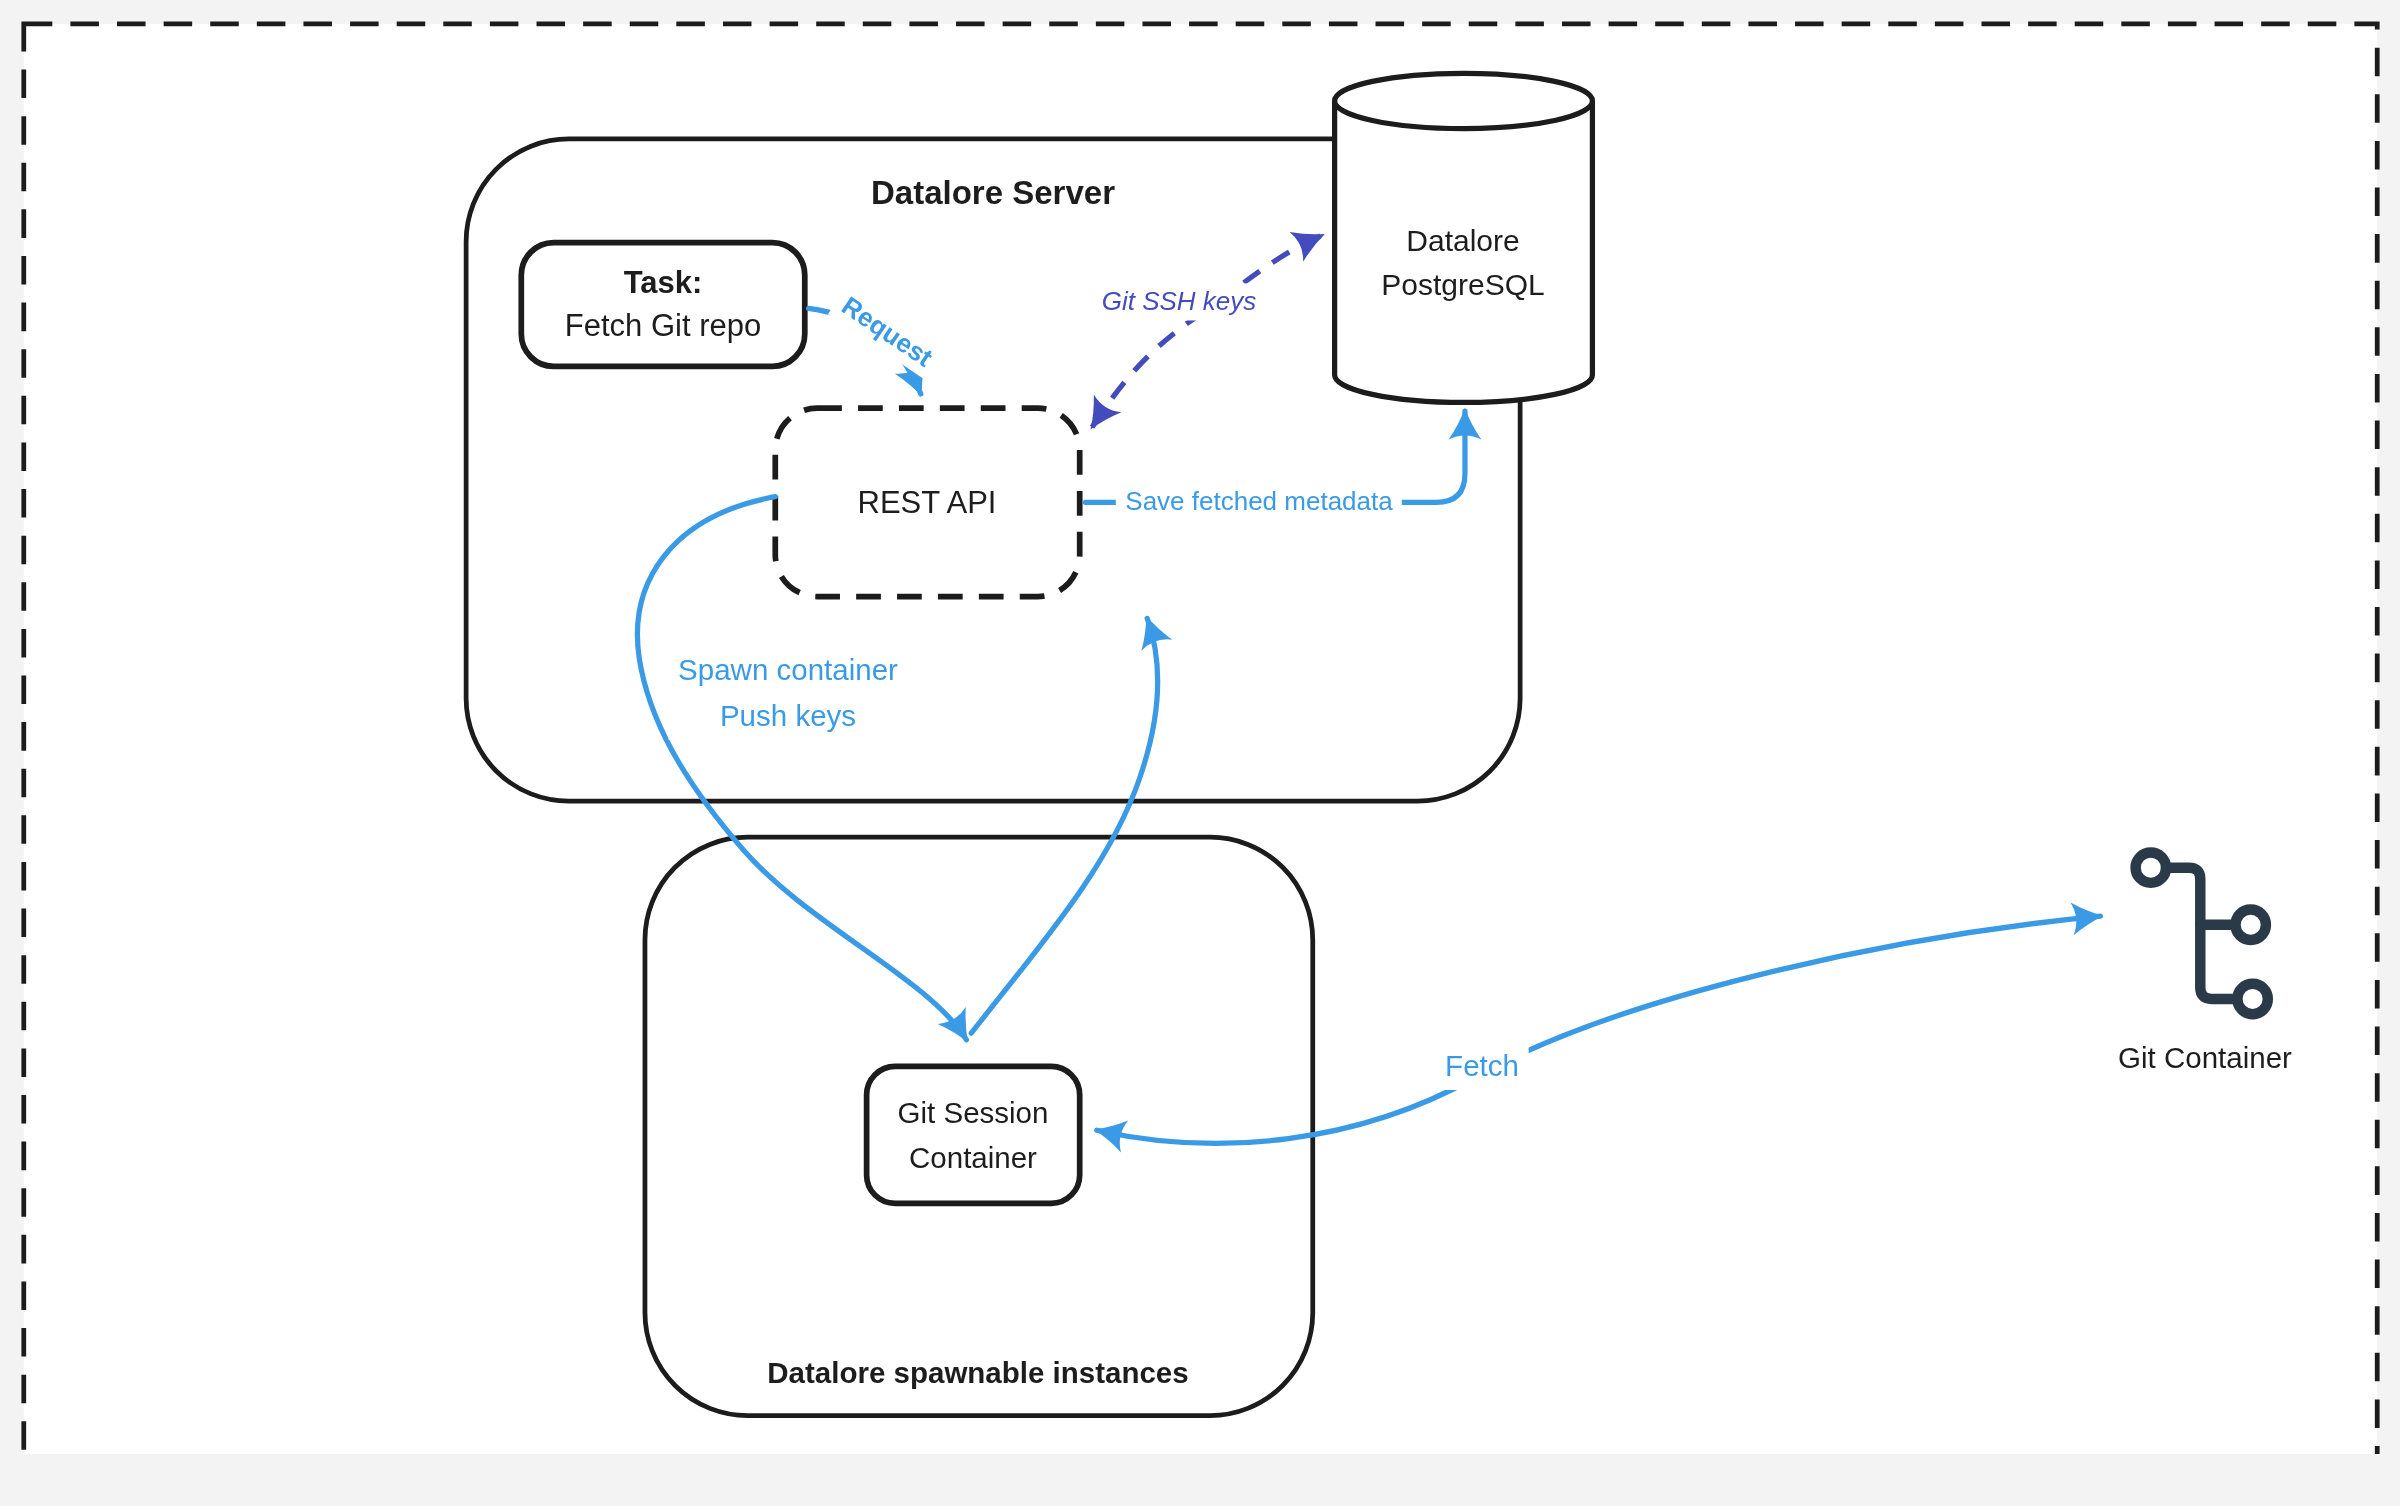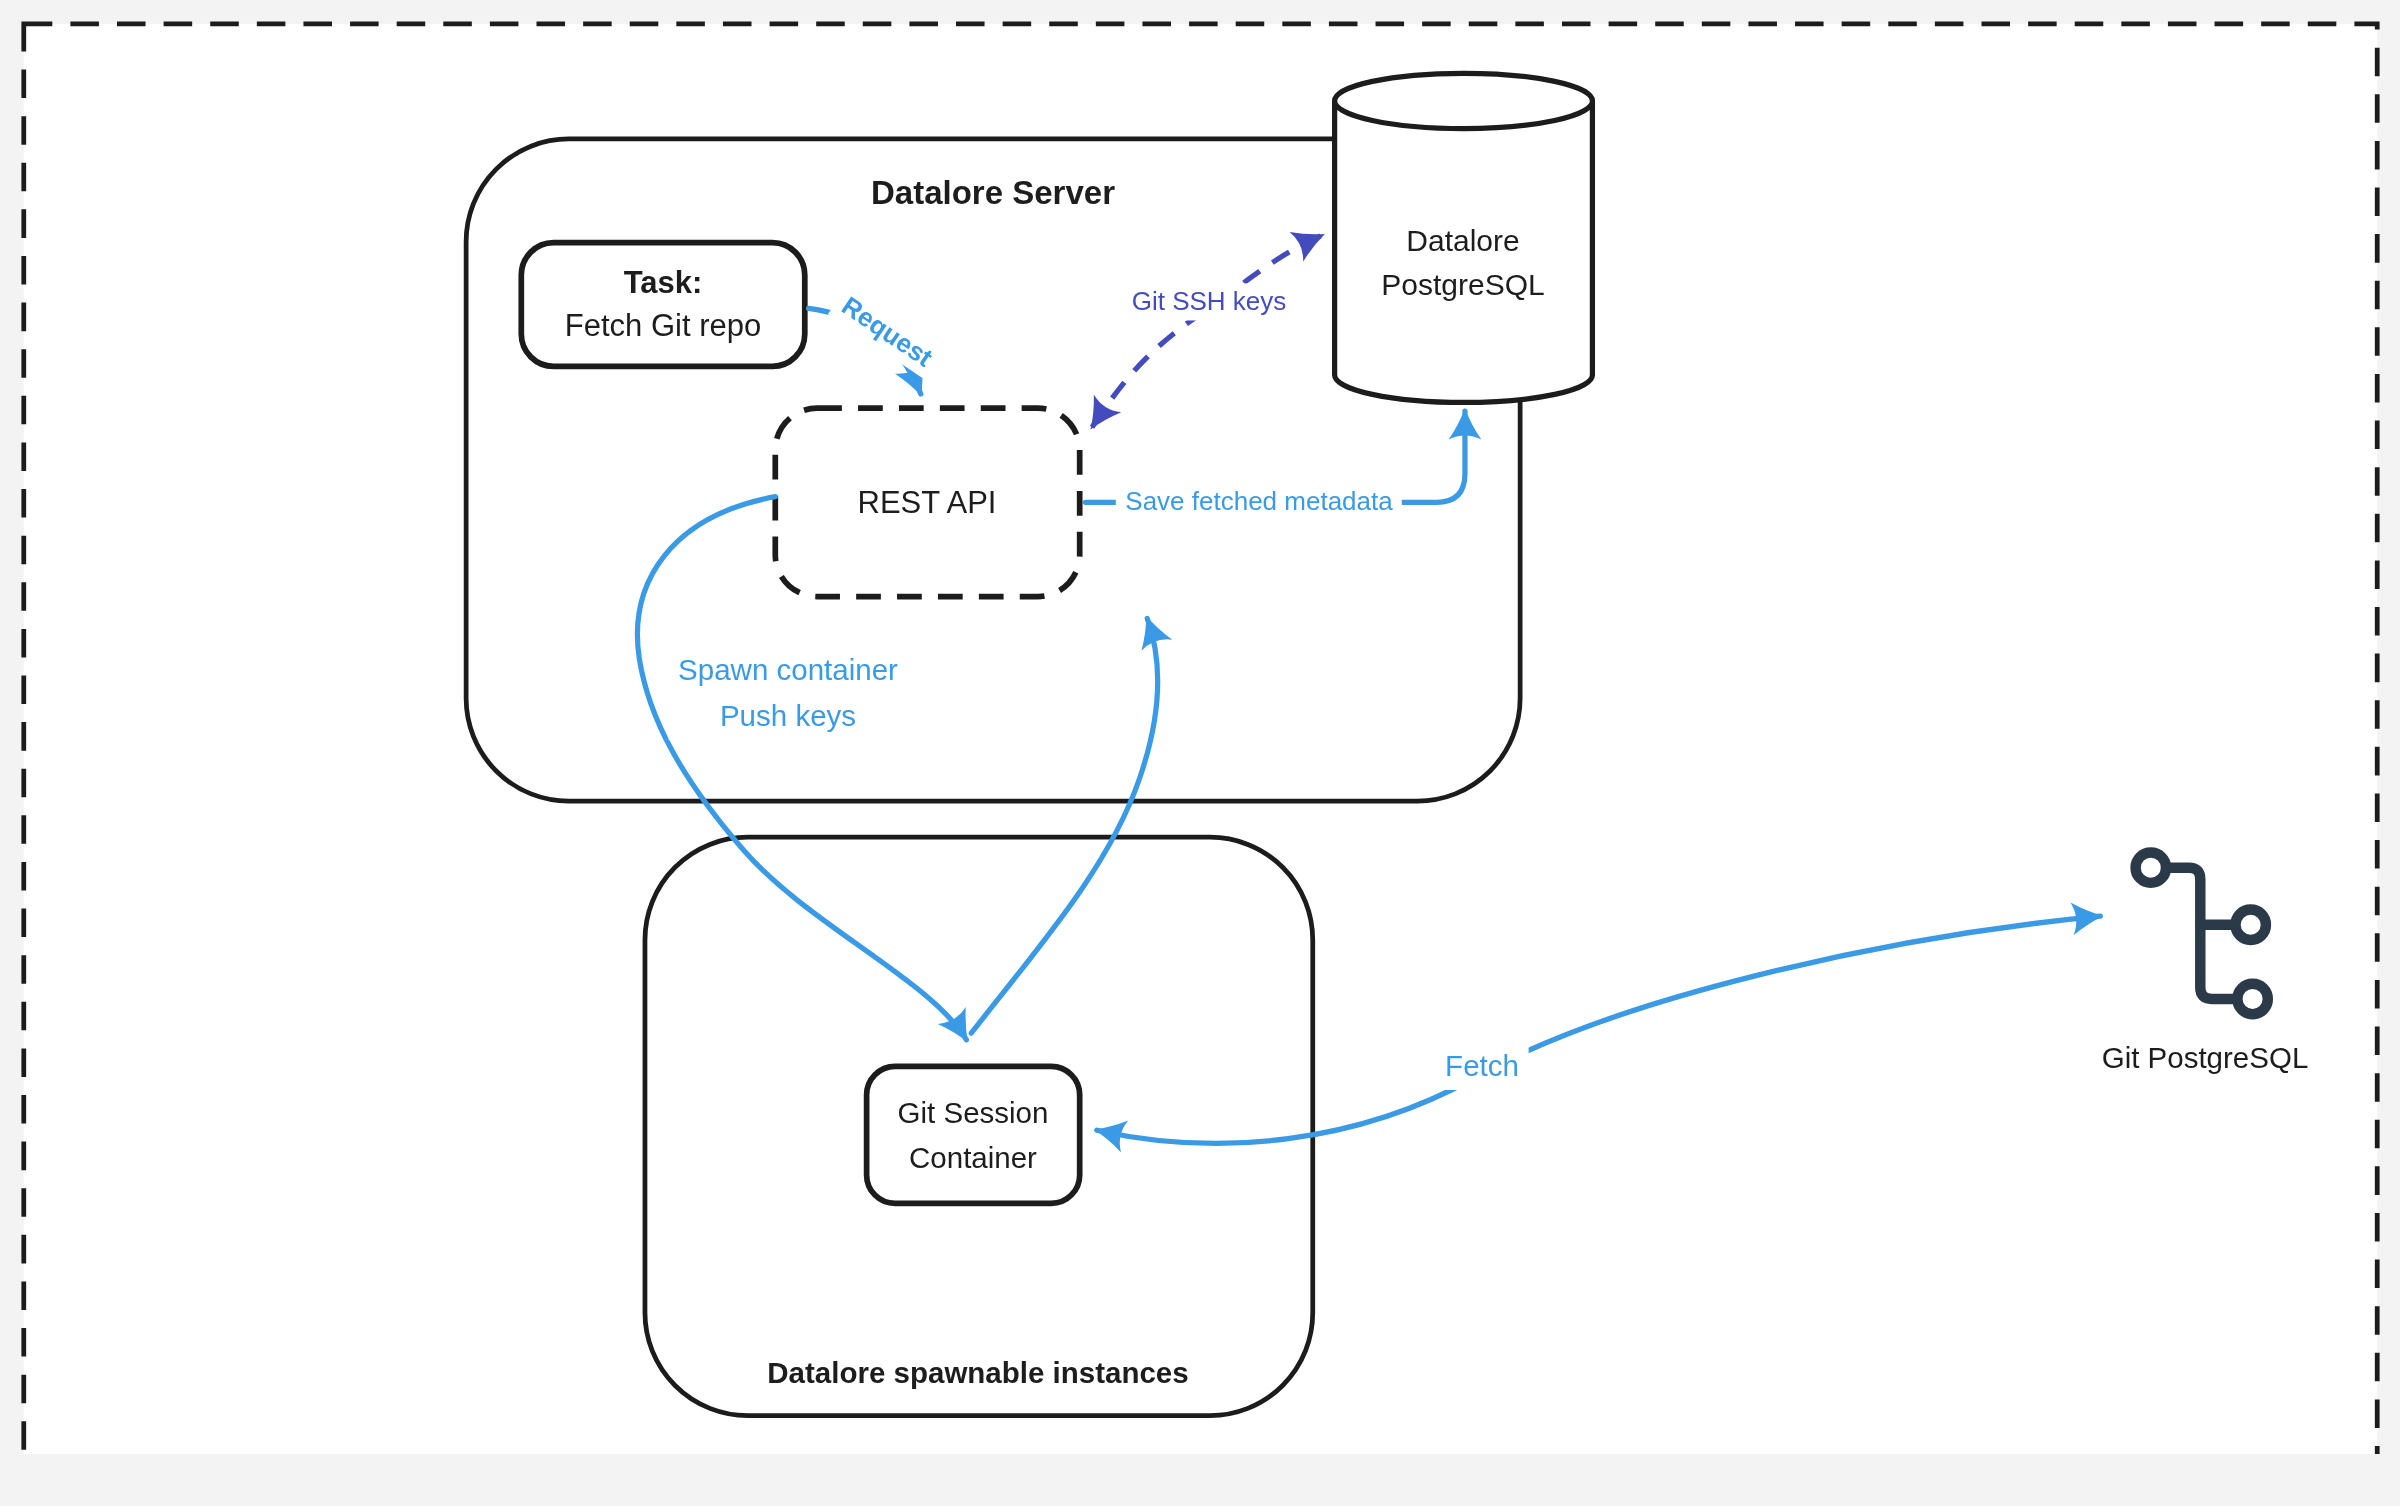--- a/index.html
+++ b/index.html
@@ -88,25 +88,25 @@
     <div>PostgreSQL</div>
   </div>
 
   <div class="lbl session-text" style="left:973px;top:1135px;">
     <div>Git Session</div>
     <div>Container</div>
   </div>
 
   <div class="lbl spawnable-title" style="left:978px;top:1373px;">Datalore spawnable instances</div>
 
-  <div class="lbl edge-med" style="left:2205px;top:1058px;">Git PostgreSQL</div>
+  <div class="lbl edge-med" style="left:2205px;top:1058px;">Git Container</div>
 
   <div class="lbl rot blue b edge-small onLine" style="left:887px;top:332px;padding:1px 7.6px;">Request</div>
 
-  <div class="lbl indigo edge-small onLine" style="left:1209px;top:302px;">Git SSH keys</div>
+  <div class="lbl indigo edge-small onLine" style="left:1179px;top:302px;font-style:italic;">Git SSH keys</div>
 
   <div class="lbl blue edge-small onLine" style="left:1259px;top:502px;">Save fetched metadata</div>
 
   <div class="lbl blue edge-med onLine" style="left:788px;top:693px;text-align:center;">
     <div>Spawn container</div>
     <div>Push keys</div>
   </div>
 
 
   <div class="lbl blue edge-med onLine" style="left:1482px;top:1066px;">Fetch</div>

